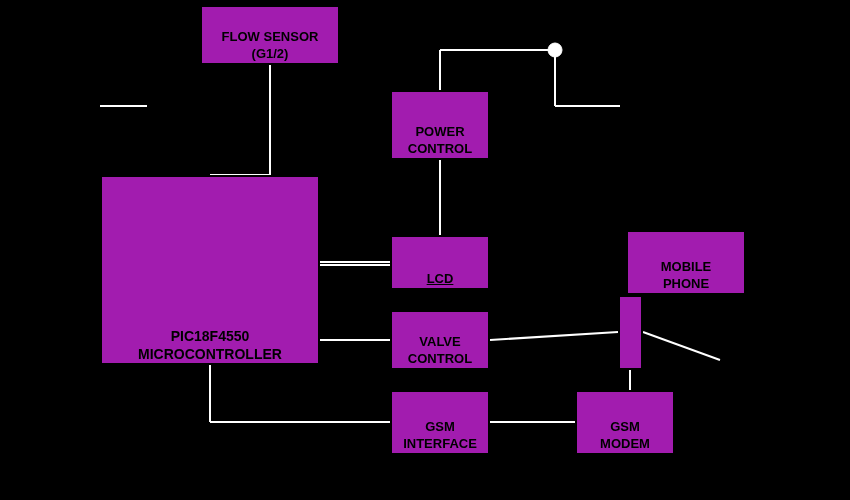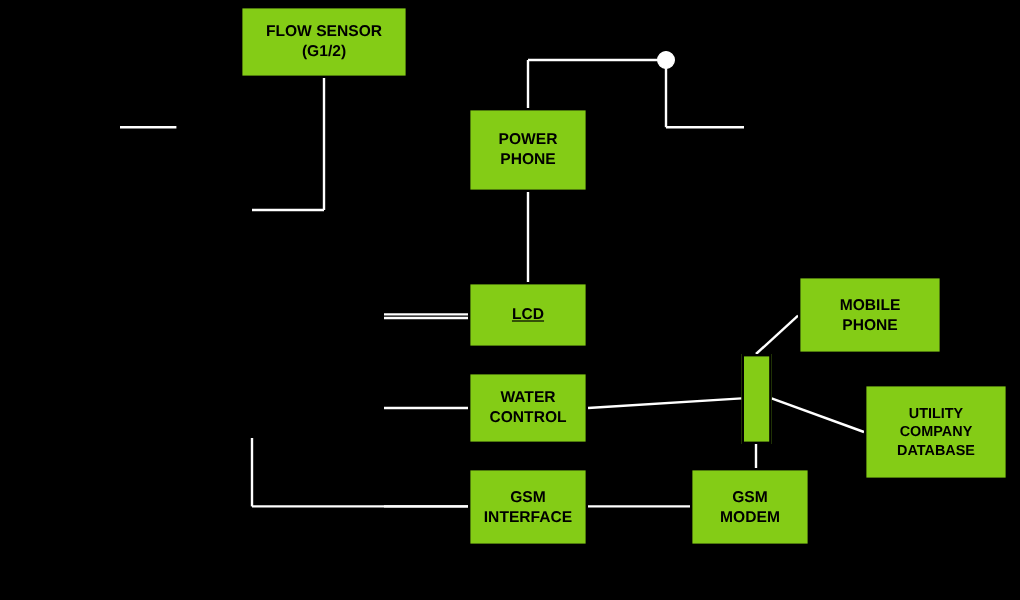--- a/index.html
+++ b/index.html
@@ -11,24 +11,24 @@
       font-family: Arial, sans-serif;
       position: relative;
     }
     .diagram {
       position: relative;
       width: 850px;
       height: 500px;
     }
     .block {
       position: absolute;
-      background: #84cc16;
+      background: #a21caf;
       border: 2px solid #000;
       display: flex;
-      align-items: center;
+      align-items: flex-end;
       justify-content: center;
       text-align: center;
       font-weight: bold;
       font-size: 13px;
       line-height: 1.3;
     }
     
     .lines-svg {
       position: absolute;
       top: 0;
@@ -91,50 +91,49 @@
 
 
   <div class="block" style="left:200px;top:5px;width:140px;height:60px;">
     <span style="white-space:pre-line;">FLOW SENSOR
 (G1/2)</span>
   </div>
 
 
   <div class="block" style="left:390px;top:90px;width:100px;height:70px;">
     <span style="white-space:pre-line;">POWER
-PHONE</span>
+CONTROL</span>
   </div>
 
+  <div class="block" style="left:100px;top:175px;width:220px;height:190px;font-size:14px;">
+    <span style="white-space:pre-line;">PIC18F4550
+MICROCONTROLLER</span>
+  </div>
 
   <div class="block" style="left:390px;top:235px;width:100px;height:55px;text-decoration:underline;">
     <span>LCD</span>
   </div>
 
   <div class="block" style="left:390px;top:310px;width:100px;height:60px;">
-    <span style="white-space:pre-line;">WATER
+    <span style="white-space:pre-line;">VALVE
 CONTROL</span>
   </div>
 
   <div class="block" style="left:390px;top:390px;width:100px;height:65px;">
     <span style="white-space:pre-line;">GSM
 INTERFACE</span>
   </div>
 
   <div class="block" style="left:575px;top:390px;width:100px;height:65px;">
     <span style="white-space:pre-line;">GSM
 MODEM</span>
   </div>
 
-  <div class="block" style="left:665px;top:230px;width:120px;height:65px;">
+  <div class="block" style="left:626px;top:230px;width:120px;height:65px;">
     <span style="white-space:pre-line;">MOBILE
 PHONE</span>
   </div>
 
-  <div class="block" style="left:720px;top:320px;width:120px;height:80px;font-size:12px;">
-    <span style="white-space:pre-line;">UTILITY
-COMPANY
-DATABASE</span>
-  </div>
 
   <div class="block" style="left:618px;top:295px;width:25px;height:75px;">
   </div>
 
 </div>
 
 </body></html>

